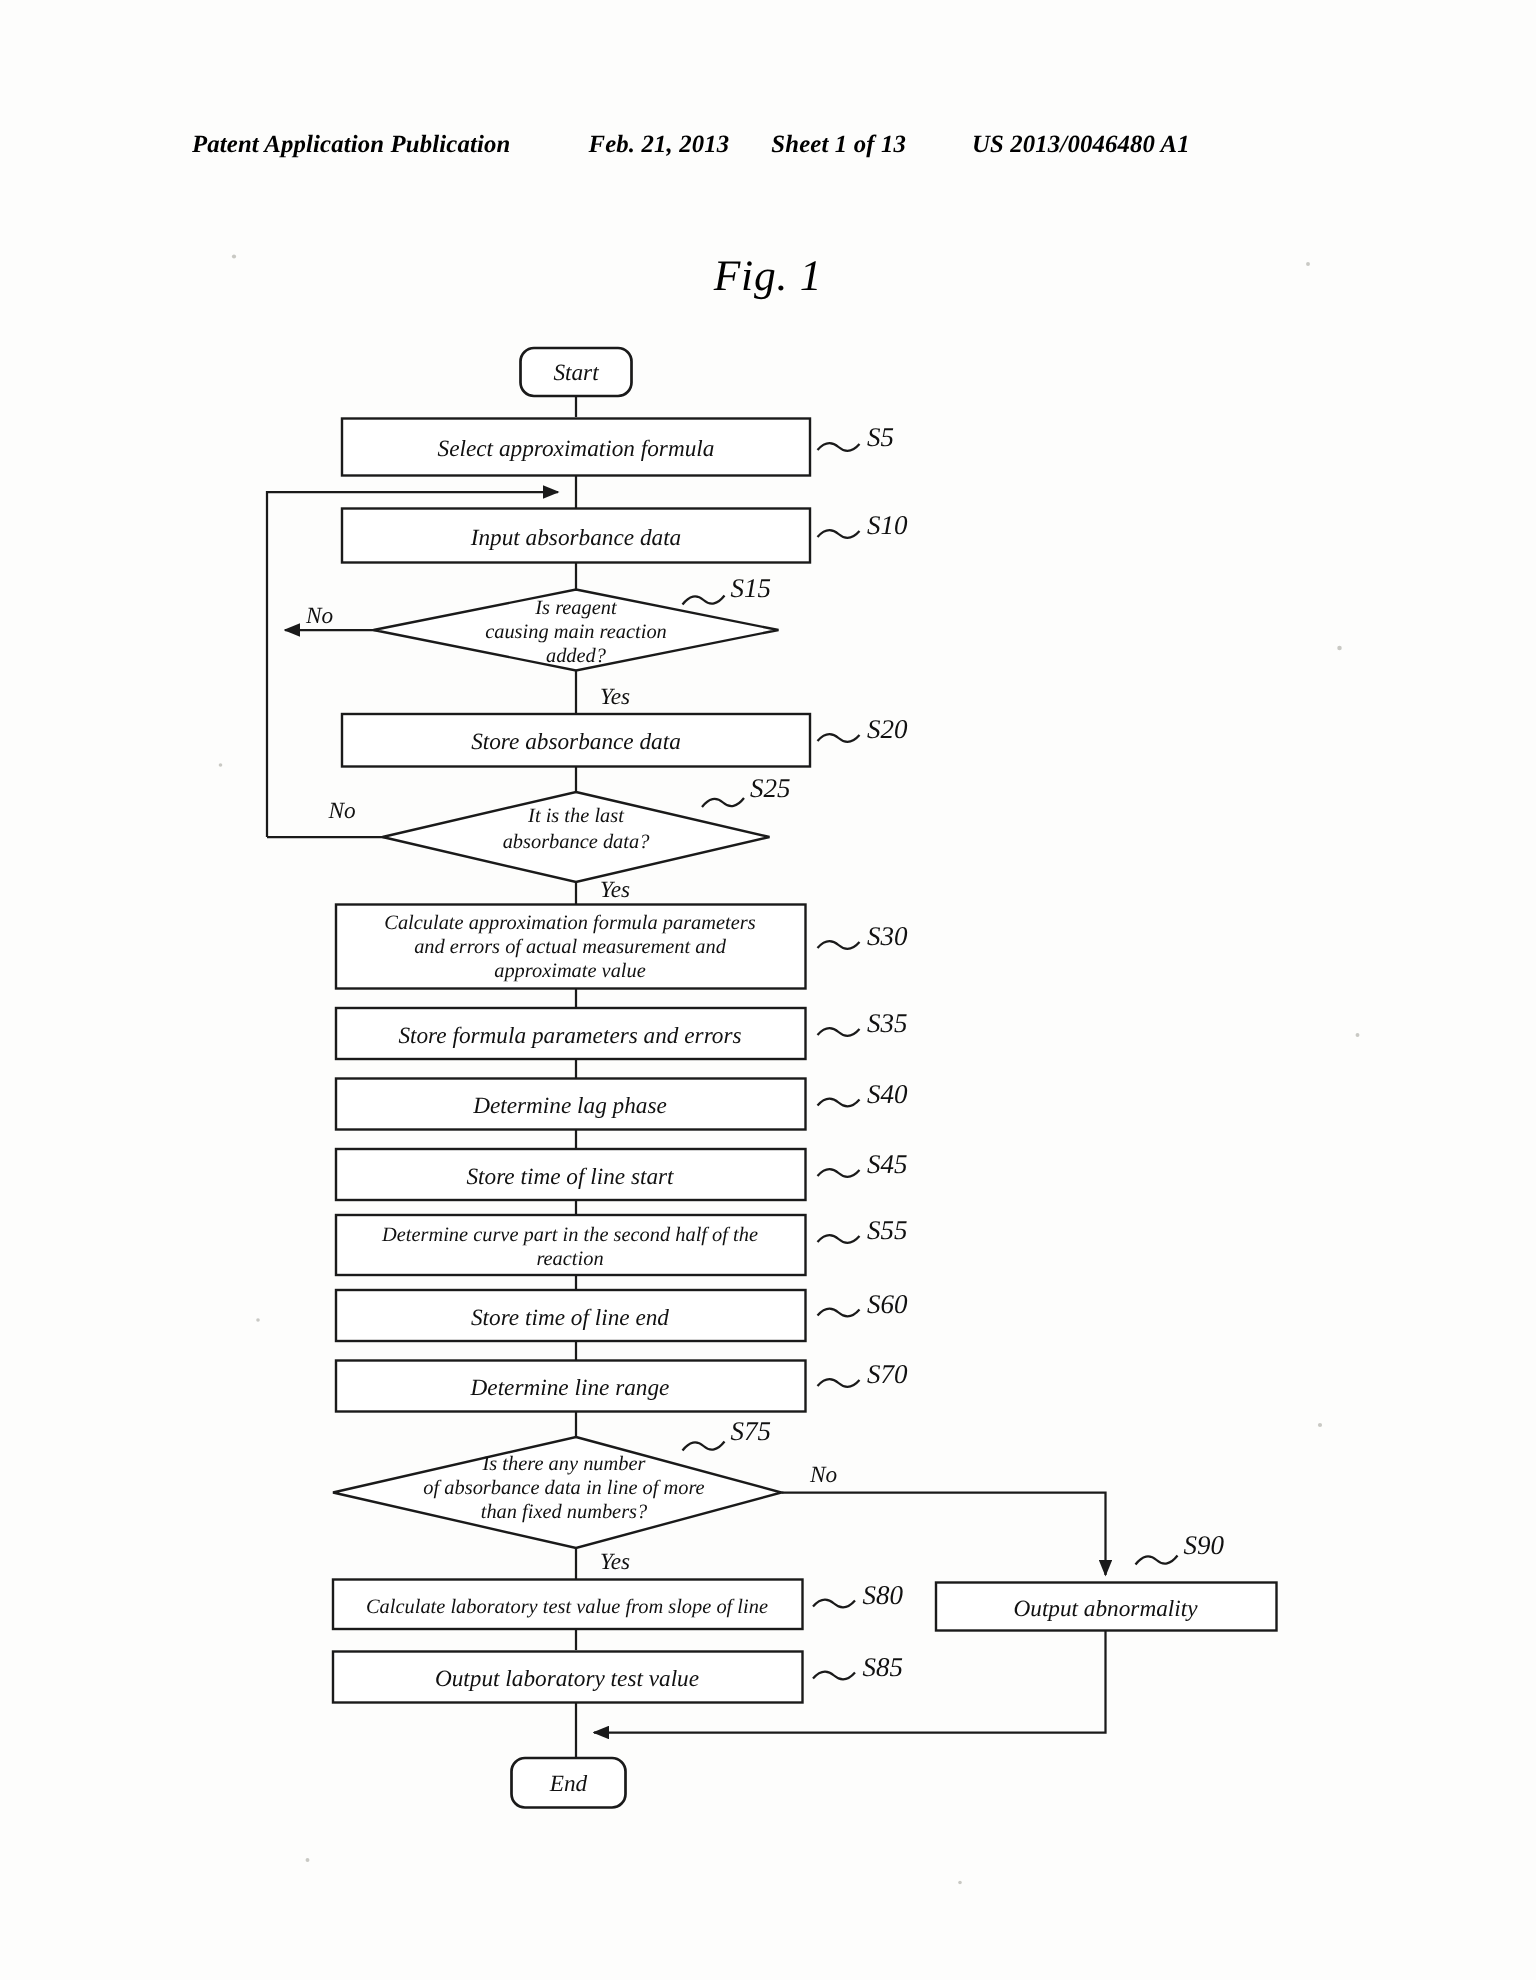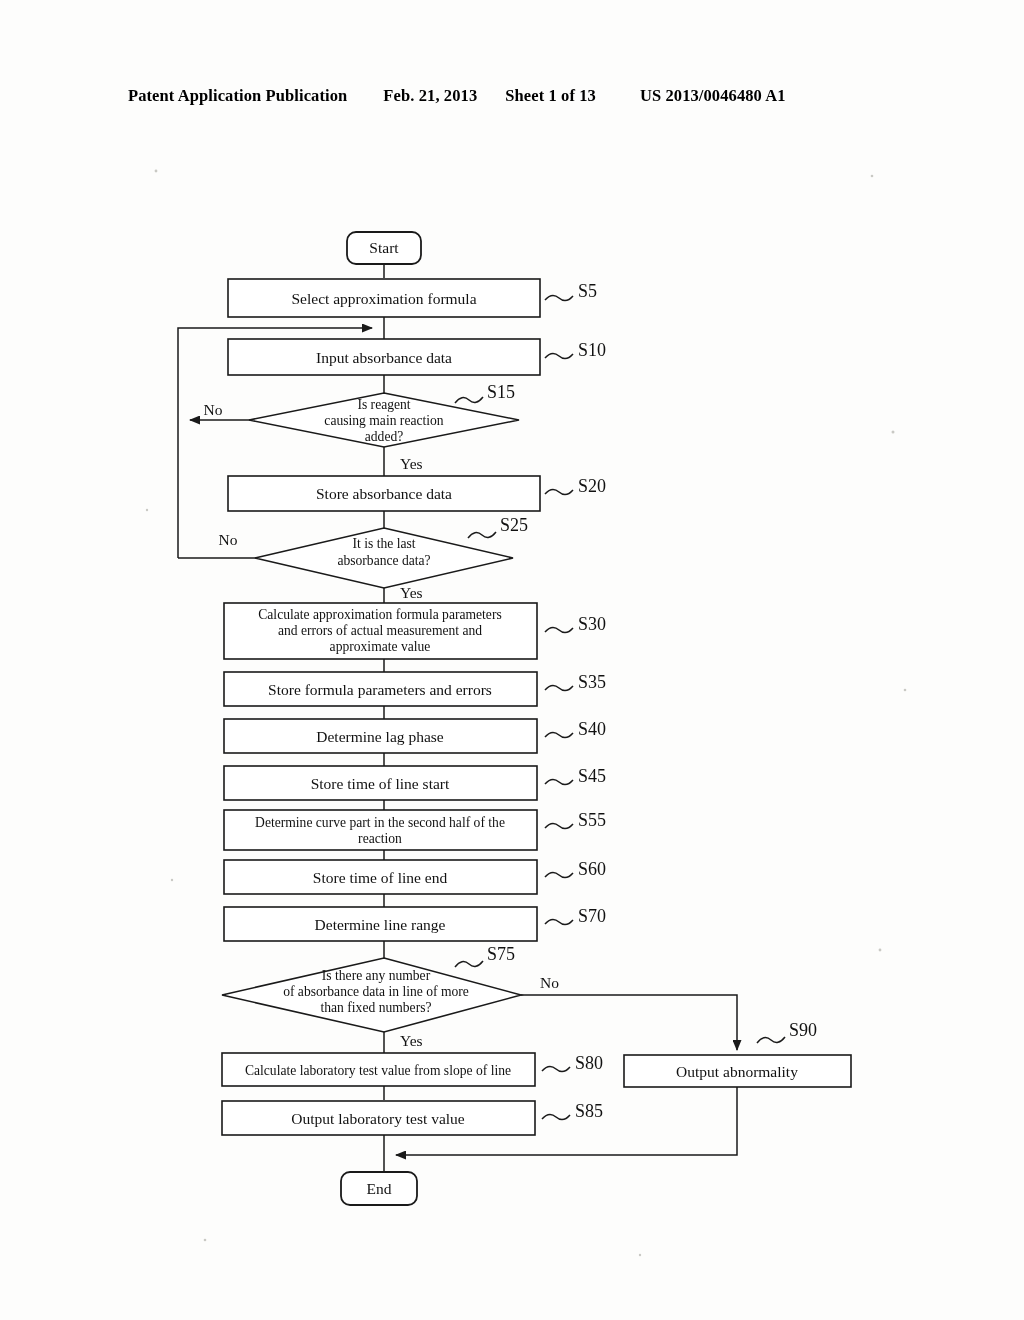--- a/index.html
+++ b/index.html
@@ -15,39 +15,40 @@
     font-family: "Liberation Serif", "DejaVu Serif", serif;
     color: #000000;
     overflow: hidden;
   }
   .page {
     position: absolute;
     left: 0; top: 0;
     width: 1024px;
     height: 1320px;
     background: #fdfdfc;
+    font-style: italic;
   }
   
   .header {
     position: absolute;
     top: 86px;
     left: 128px;
     width: 768px;
     height: 26px;
     display: flex;
     align-items: baseline;
     font-family: "Liberation Serif", "DejaVu Serif", serif;
     font-weight: bold;
     font-size: 16.5px;
     letter-spacing: 0.1px;
     white-space: nowrap;
   }
   .header .h-pub { }
   .header .h-date {
-    margin-left: 36px;
+    margin-left: 52px;
   }
   .header .h-sheet {
     margin-left: 28px;
   }
   .header .h-num {
     margin-left: 44px;
   }
   
   .fig-title {
     position: absolute;
@@ -89,20 +90,23 @@
 
 <div class="page">
 
   <div class="header">
     <span class="h-pub">Patent Application Publication</span>
     <span class="h-date">Feb. 21, 2013</span>
     <span class="h-sheet">Sheet 1 of 13</span>
     <span class="h-num">US 2013/0046480 A1</span>
   </div>
 
+  <div class="fig-title">
+    <span class="fig-word">Fig. 1</span>
+  </div>
 
   <svg id="flow" viewBox="0 0 1024 1320">
 
     <defs>
       <marker id="arrow" markerWidth="11" markerHeight="9" refX="10" refY="4.5" orient="auto" markerUnits="userSpaceOnUse">
         <path d="M0,0 L11,4.5 L0,9 z" fill="#1a1a1a"></path>
       </marker>
       <marker id="arrowl" markerWidth="11" markerHeight="9" refX="10" refY="4.5" orient="auto" markerUnits="userSpaceOnUse">
         <path d="M0,0 L11,4.5 L0,9 z" fill="#1a1a1a"></path>
       </marker>

